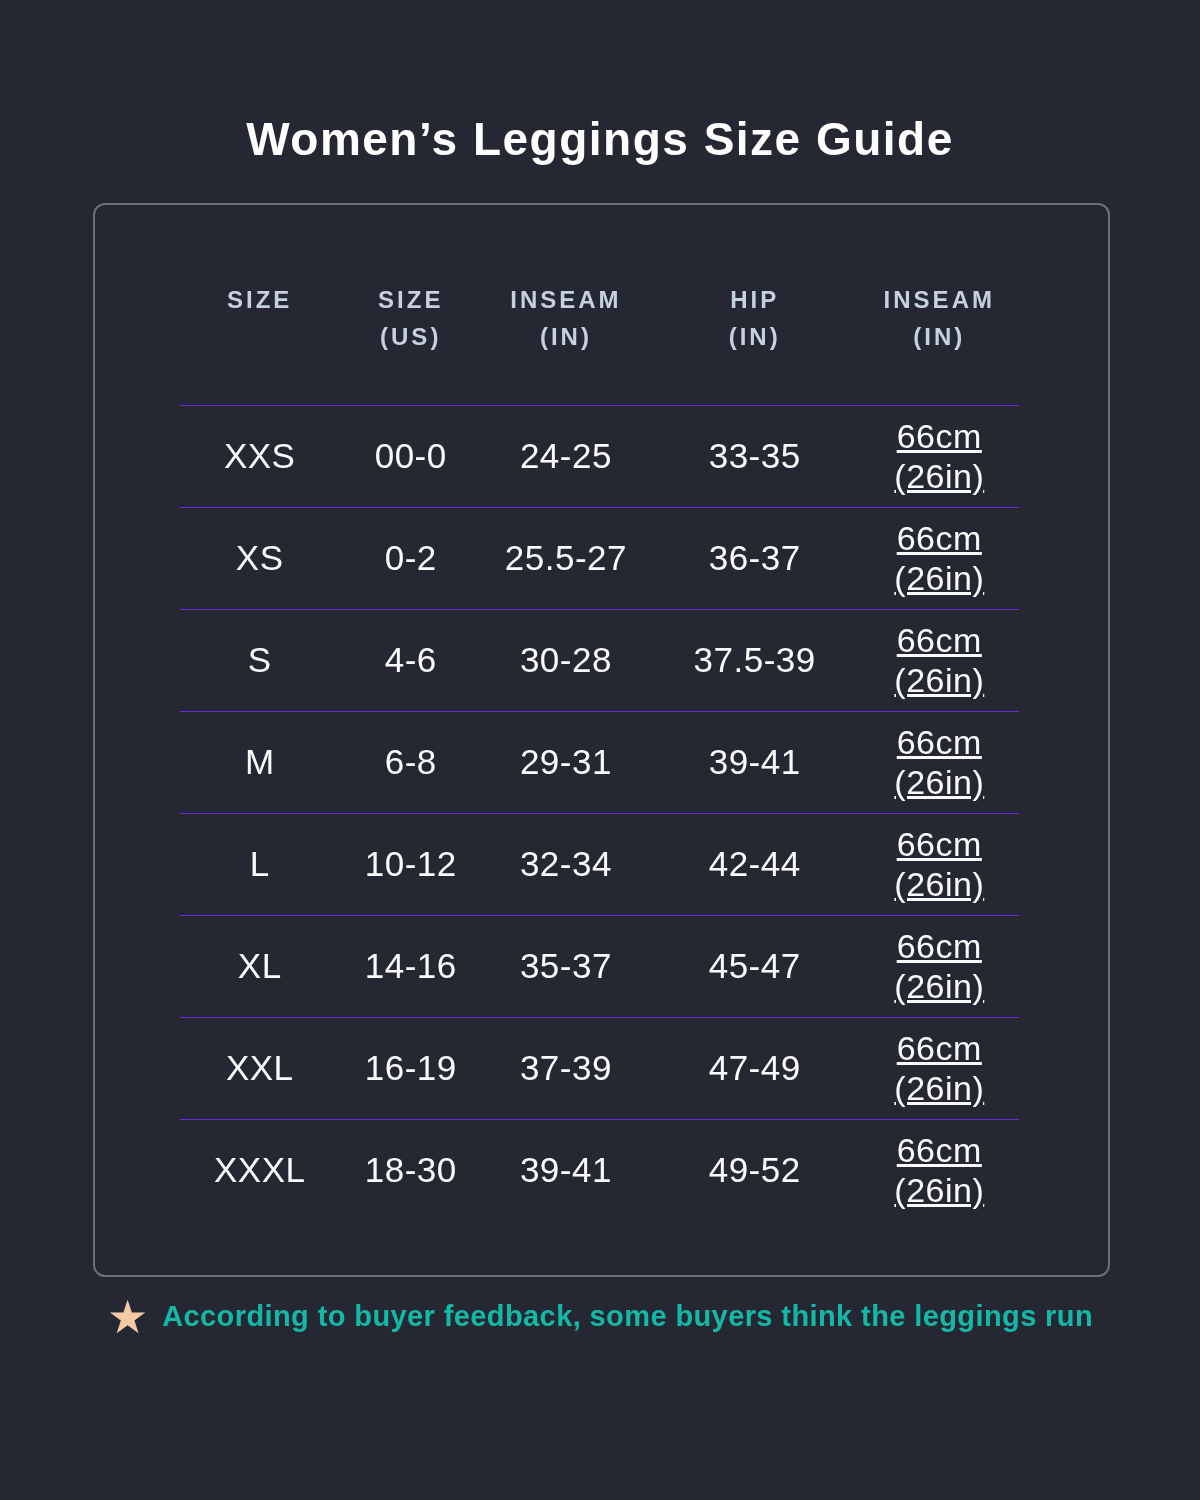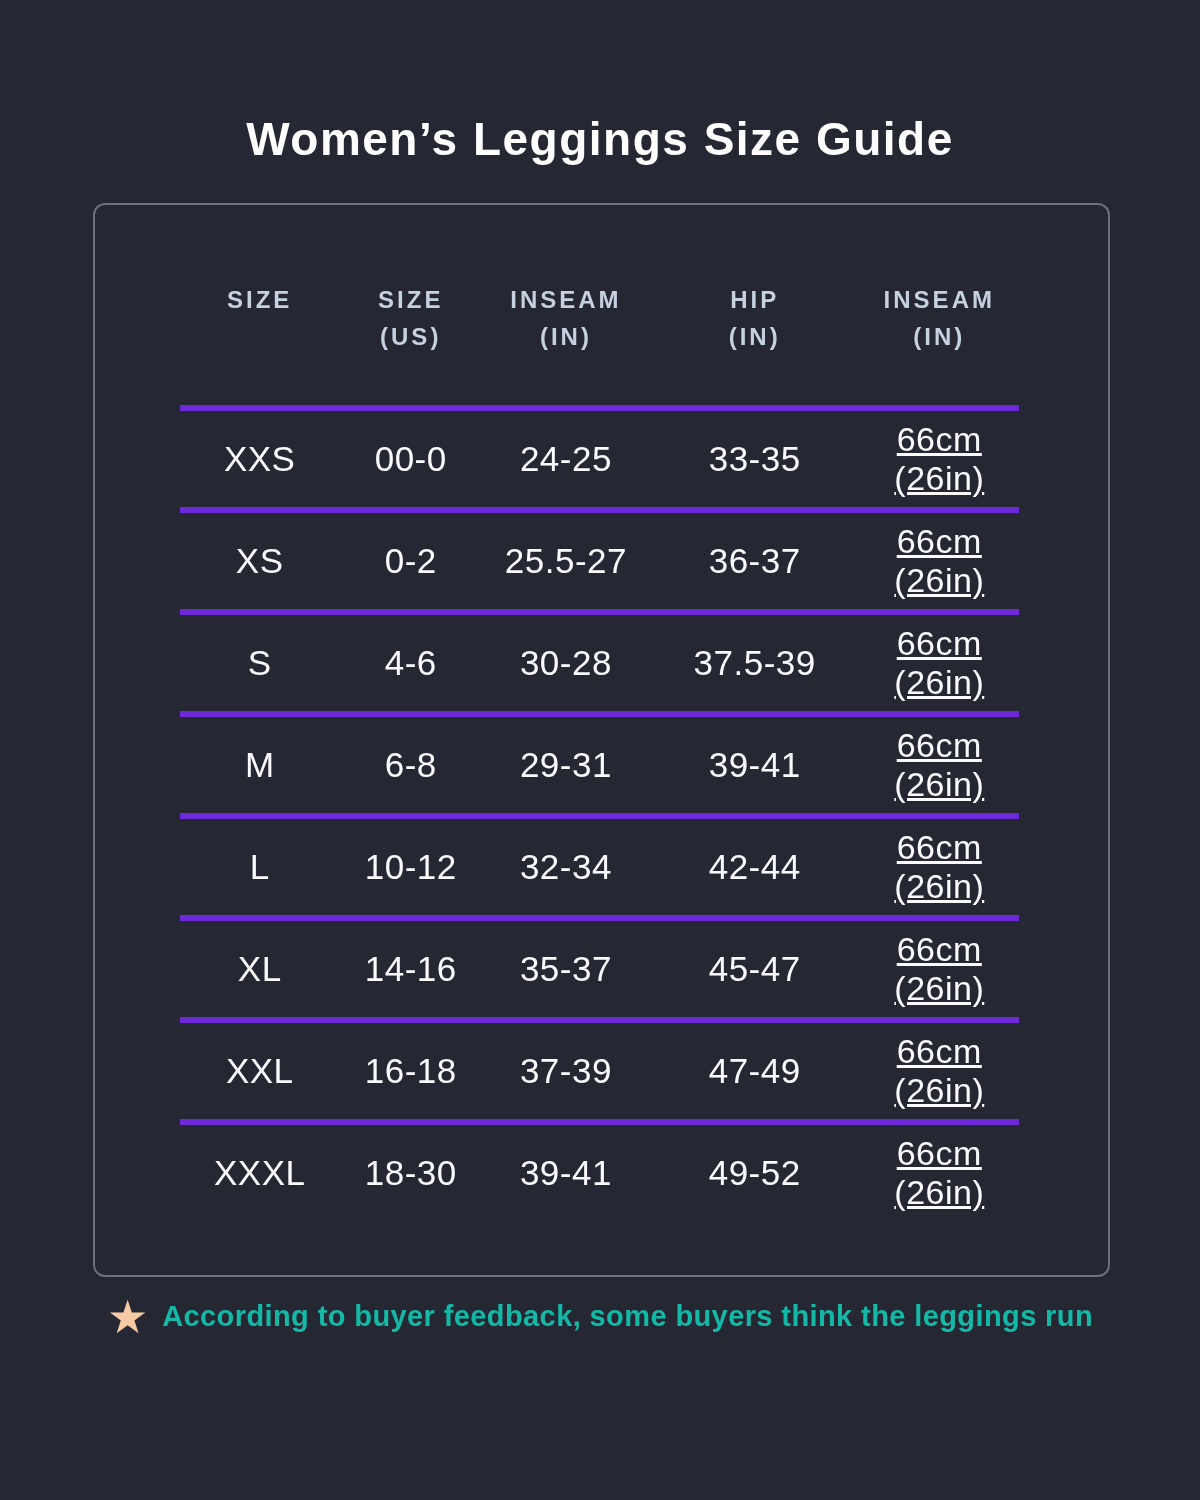--- a/index.html
+++ b/index.html
@@ -55,21 +55,21 @@
     color: #c6d1e0;
     font-weight: bold;
     font-size: 24px;
     letter-spacing: 3px;
     line-height: 1.55;
   }
   .th span { display: block; }
 
   .tr {
     height: 102px;
-    border-top: 6px solid #6d28d9;
+    border-top: 1px solid #6d28d9;
     align-items: center;
   }
 
   .td {
     text-align: center;
     color: #fafafc;
     font-size: 35px;
     letter-spacing: 0.5px;
     line-height: 1.15;
   }
@@ -206,21 +206,21 @@
       <div class="td">35-37</div>
       <div class="td">45-47</div>
       <div class="td inseam">
         <span>66cm</span>
         <span>(26in)</span>
       </div>
     </div>
 
     <div class="tr">
       <div class="td">XXL</div>
-      <div class="td">16-18</div>
+      <div class="td">16-19</div>
       <div class="td">37-39</div>
       <div class="td">47-49</div>
       <div class="td inseam">
         <span>66cm</span>
         <span>(26in)</span>
       </div>
     </div>
 
     <div class="tr">
       <div class="td">XXXL</div>

